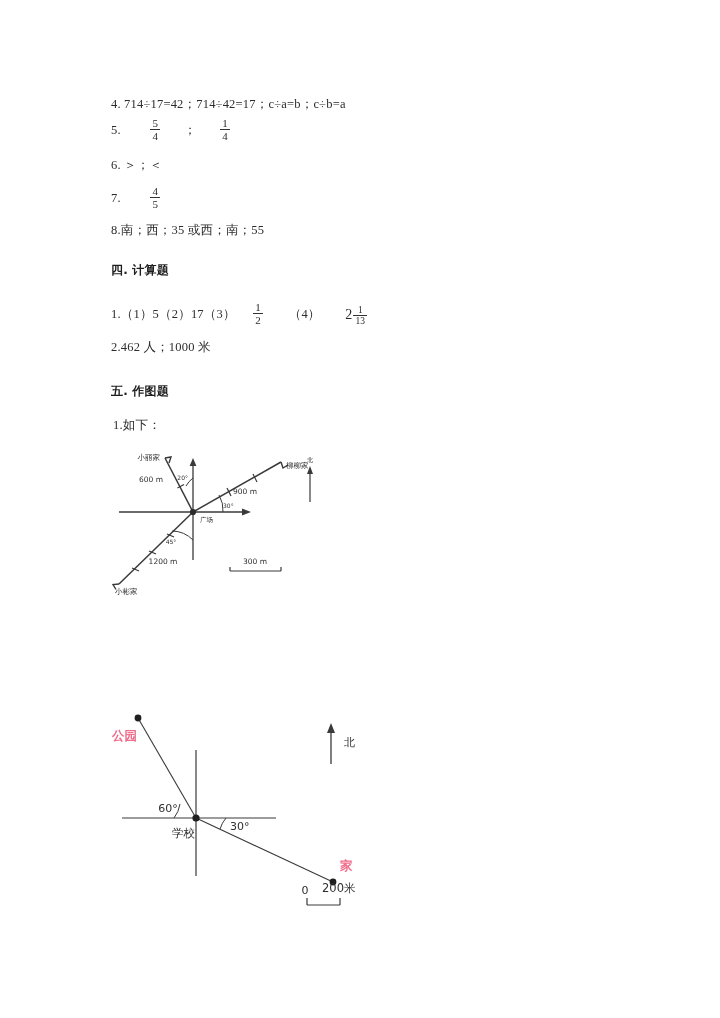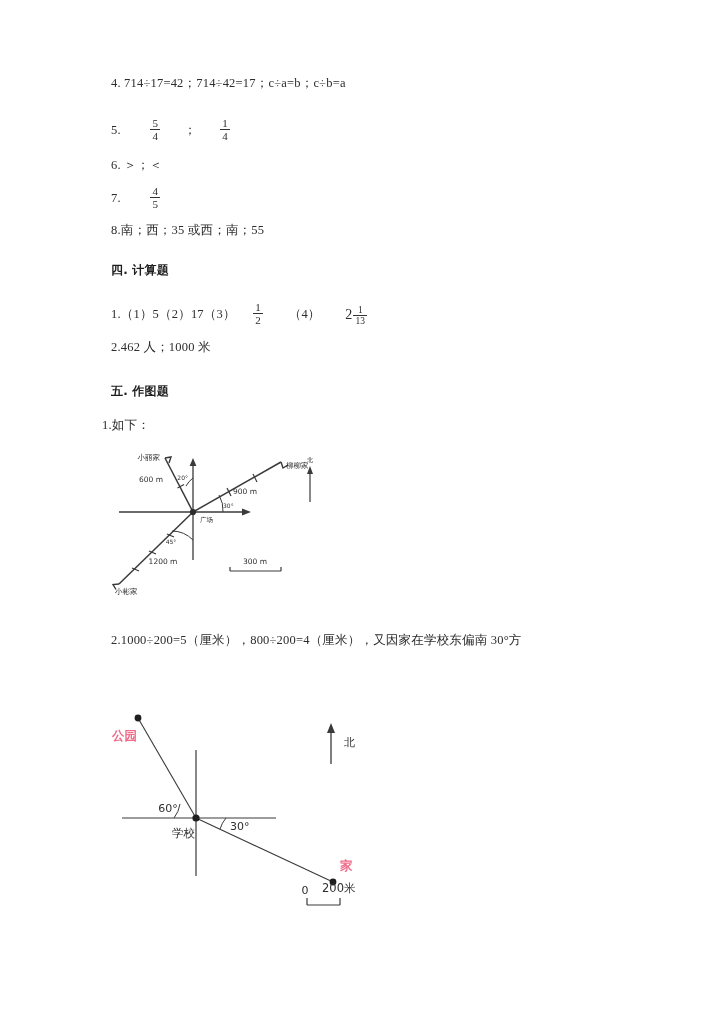--- a/index.html
+++ b/index.html
@@ -57,21 +57,21 @@
 
   .stroke{stroke:#3a3a3a;fill:none;}
   .txt{font-family:"DejaVu Sans","Liberation Sans",sans-serif;fill:#2e2e2e;}
   .pinklbl{font-family:"DejaVu Sans","Liberation Sans",sans-serif;font-weight:bold;}
 </style>
 </head>
 <body>
 
 <div class="page">
 
-  <div class="line" style="left:111px;top:75px;">4. 714÷17=42；714÷42=17；c÷a=b；c÷b=a</div>
+  <div class="line" style="left:111px;top:96px;">4. 714÷17=42；714÷42=17；c÷a=b；c÷b=a</div>
 
   <div class="line" style="left:111px;top:118px;">
     <span>5.</span>
     <span style="display:inline-block;width:22px;"></span>
     <span class="frac">
       <span class="num">5</span>
       <span class="den">4</span>
     </span>
     <span style="display:inline-block;width:16px;"></span>
     <span>；</span>
@@ -109,21 +109,21 @@
     <span style="display:inline-block;width:18px;"></span>
     <span class="mixed">
       <span class="whole">2</span><span class="frac"><span class="num">1</span><span class="den">13</span></span>
     </span>
   </div>
 
   <div class="line" style="left:111px;top:339px;">2.462 人；1000 米</div>
 
   <div class="line sec-head" style="left:111px;top:383px;">五. 作图题</div>
 
-  <div class="line" style="left:102px;top:417px;text-align:center;">1.如下：</div>
+  <div class="line" style="left:113px;top:417px;text-align:center;">1.如下：</div>
 
   <div class="fig" style="left:105px;top:450px;">
     <svg width="215" height="150" viewBox="0 0 215 150">
 
       <line x1="14" y1="62" x2="137" y2="62" class="stroke" stroke-width="1.3"></line>
       <polygon points="137,58.5 146,62 137,65.5" fill="#3a3a3a"></polygon>
 
       <line x1="88" y1="110" x2="88" y2="16" class="stroke" stroke-width="1.3"></line>
       <polygon points="84.6,16 88,8 91.4,16" fill="#3a3a3a"></polygon>
 
@@ -166,21 +166,20 @@
 
       <text x="10" y="144" class="txt" font-size="7.5">小彬家</text>
       <text x="58" y="114" class="txt" font-size="7.5" text-anchor="middle">1200 m</text>
       <text x="66" y="94" class="txt" font-size="6" text-anchor="middle">45°</text>
 
       <text x="95" y="72" class="txt" font-size="6.5">广场</text>
     </svg>
   </div>
 
   <div class="para" style="left:111px;top:628px;width:530px;">
-    <div>2.1000÷200=5（厘米），800÷200=4（厘米），又因家在学校东偏南 30°方</div>
   </div>
 
   <div class="fig" style="left:100px;top:700px;">
     <svg width="290" height="220" viewBox="0 0 290 220">
 
       <line x1="22" y1="118" x2="176" y2="118" class="stroke" stroke-width="1.2"></line>
 
       <line x1="96" y1="50" x2="96" y2="176" class="stroke" stroke-width="1.2"></line>
 
       <line x1="96" y1="118" x2="38" y2="18" class="stroke" stroke-width="1.1"></line>

